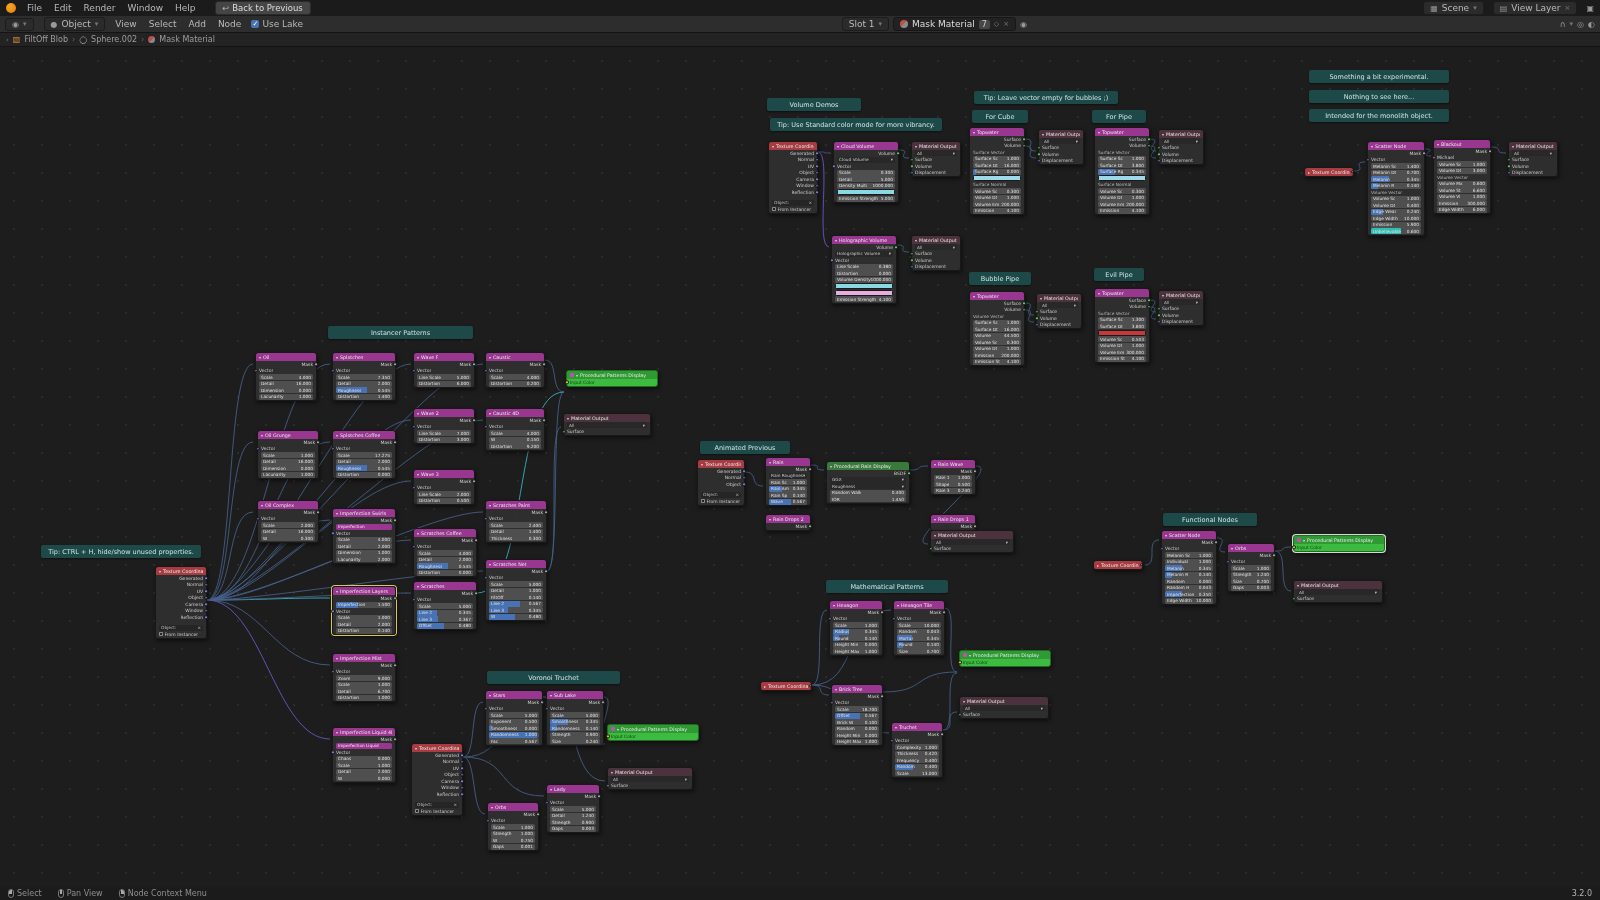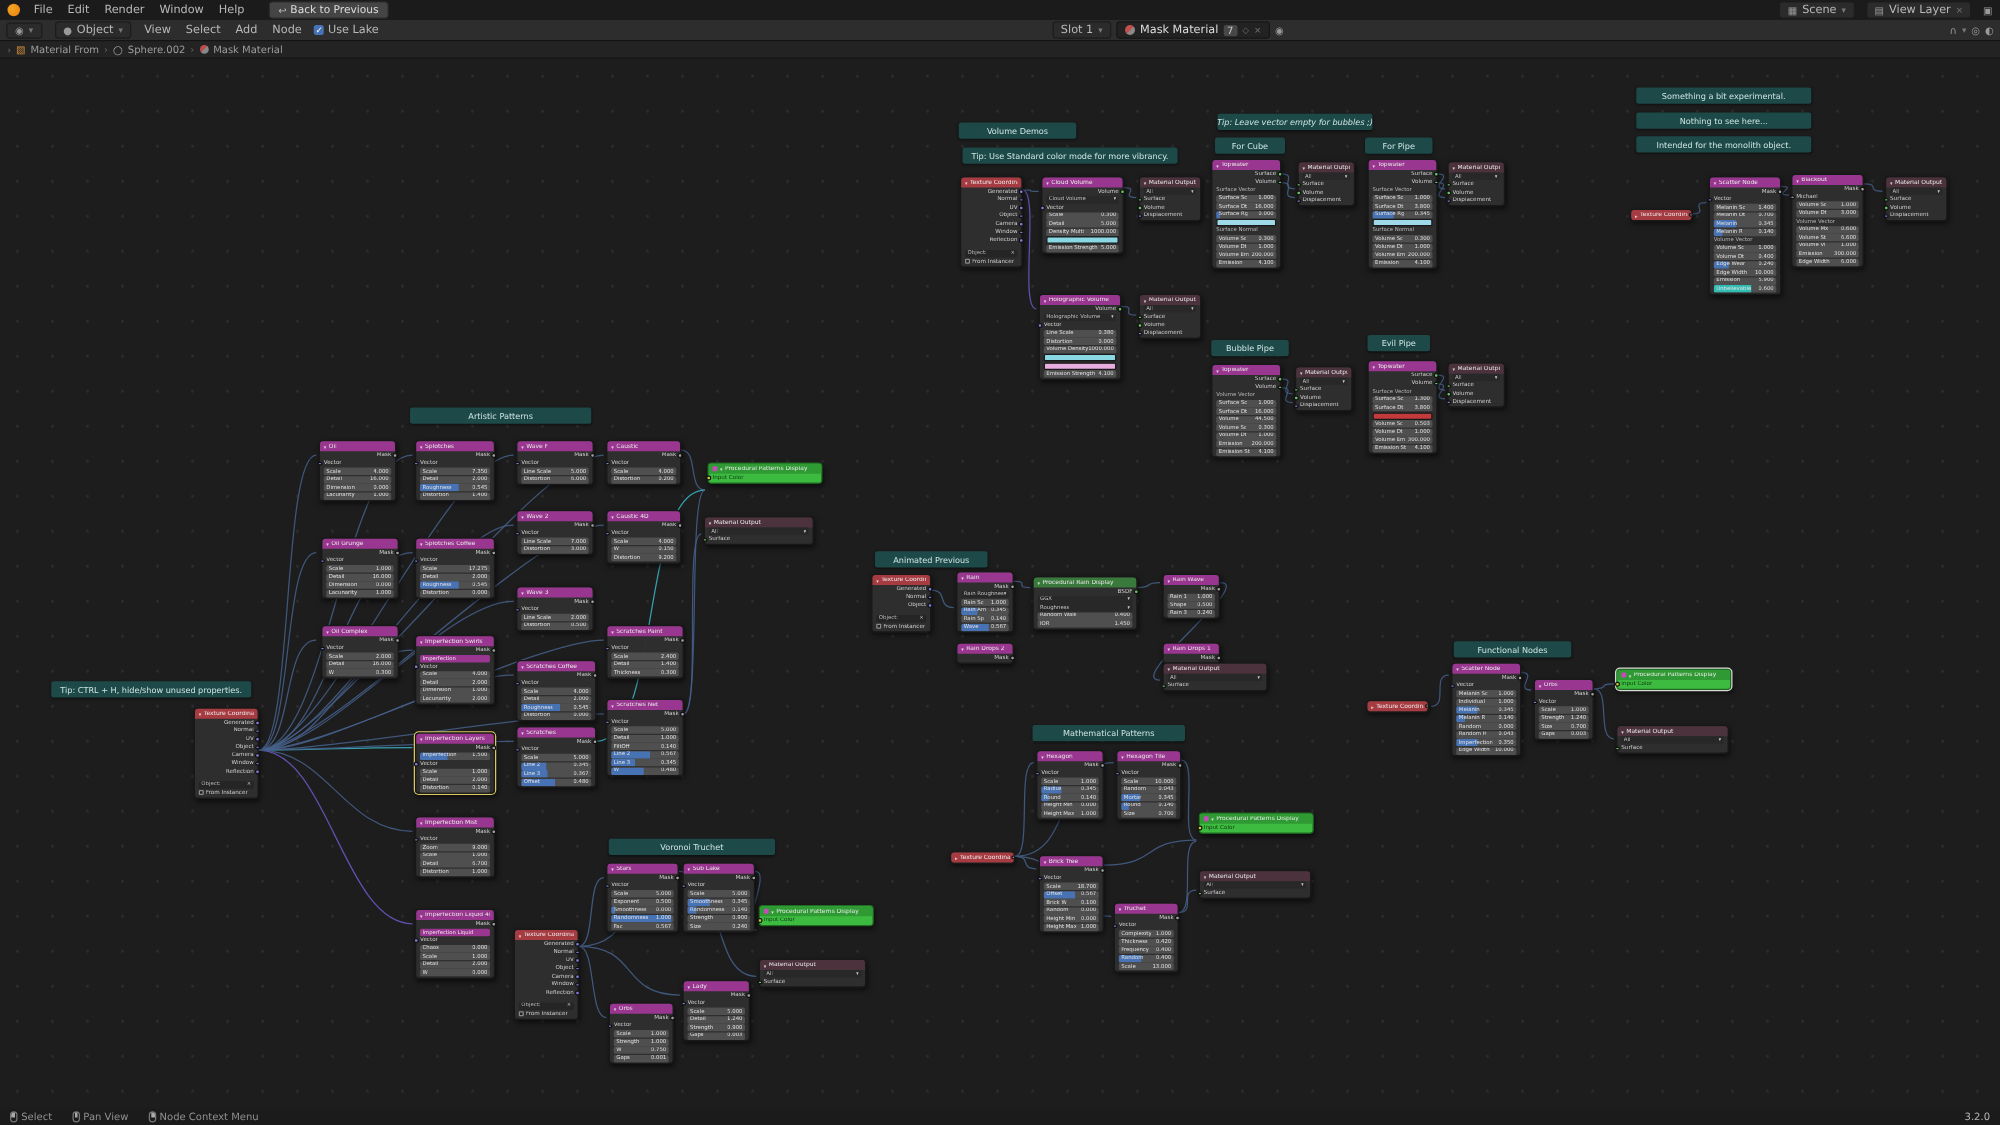--- a/index.html
+++ b/index.html
@@ -132,25 +132,25 @@
           <path d="M945,608 C959,608 943,672 957,672" stroke="#46628c" fill="none" stroke-width="1" opacity="0.85"></path>
           <path d="M883,692 C927.4,692 912.6,672 957,672" stroke="#46628c" fill="none" stroke-width="1" opacity="0.85"></path>
           <path d="M943,730 C957,730 943,673 957,673" stroke="#46628c" fill="none" stroke-width="1" opacity="0.85"></path>
           <path d="M943,730 C957,730 943,712 957,712" stroke="#46628c" fill="none" stroke-width="1" opacity="0.85"></path>
           <path d="M1145,565 C1159,565 1145,540 1159,540" stroke="#46628c" fill="none" stroke-width="1" opacity="0.85"></path>
           <path d="M1217,538 C1231,538 1211,552 1225,552" stroke="#46628c" fill="none" stroke-width="1" opacity="0.85"></path>
           <path d="M1275,551 C1289,551 1277,547 1291,547" stroke="#46628c" fill="none" stroke-width="1" opacity="0.85"></path>
           <path d="M1275,551 C1289,551 1277,591 1291,591" stroke="#46628c" fill="none" stroke-width="1" opacity="0.85"></path>
         </svg>
         <div class="flabel" style="left: 41px; top: 545px; width: 160px;">Tip: CTRL + H, hide/show unused properties.</div>
-        <div class="flabel" style="left: 328px; top: 326px; width: 145px;">Artistic Patterns</div>
+        <div class="flabel" style="left: 328px; top: 326px; width: 145px;">Instancer Patterns</div>
         <div class="flabel" style="left: 487px; top: 671px; width: 133px;">Voronoi Truchet</div>
         <div class="flabel" style="left: 767px; top: 98px; width: 94px;">Volume Demos</div>
         <div class="flabel" style="left: 770px; top: 118px; width: 172px;">Tip: Use Standard color mode for more vibrancy.</div>
-        <div class="flabel" style="left: 974px; top: 91px; width: 124px; font-style: italic;">Tip: Leave vector empty for bubbles ;)</div>
+        <div class="flabel" style="left: 974px; top: 91px; width: 144px;">Tip: Leave vector empty for bubbles ;)</div>
         <div class="flabel" style="left: 972px; top: 110px; width: 56px;">For Cube</div>
         <div class="flabel" style="left: 1092px; top: 110px; width: 54px;">For Pipe</div>
         <div class="flabel" style="left: 969px; top: 272px; width: 62px;">Bubble Pipe</div>
         <div class="flabel" style="left: 1094px; top: 268px; width: 50px;">Evil Pipe</div>
         <div class="flabel" style="left: 1309px; top: 70px; width: 140px;">Something a bit experimental.</div>
         <div class="flabel" style="left: 1309px; top: 90px; width: 140px;">Nothing to see here...</div>
         <div class="flabel" style="left: 1309px; top: 109px; width: 140px;">Intended for the monolith object.</div>
         <div class="flabel" style="left: 700px; top: 441px; width: 90px;">Animated Previous</div>
         <div class="flabel" style="left: 826px; top: 580px; width: 122px;">Mathematical Patterns</div>
         <div class="flabel" style="left: 1163px; top: 513px; width: 94px;">Functional Nodes</div>
@@ -2394,21 +2394,21 @@
     <span class="flex"></span>
     <span class="ic">∩</span>
     <span class="dim">▾</span>
     <span class="ic">◎</span>
     <span class="ic">◐</span>
   </div>
 
   <div id="crumbbar" class="bar">
     <span class="dim">›</span>
     <span class="ic cube">▧</span>
-    <span>Material From</span>
+    <span>FiltOff Blob</span>
     <span class="sep">›</span>
     <span class="ic sph">◯</span>
     <span>Sphere.002</span>
     <span class="sep">›</span>
     <span class="mat"></span>
     <span>Mask Material</span>
   </div>
 
   <div id="statusbar" class="bar">
     <span class="hint">

